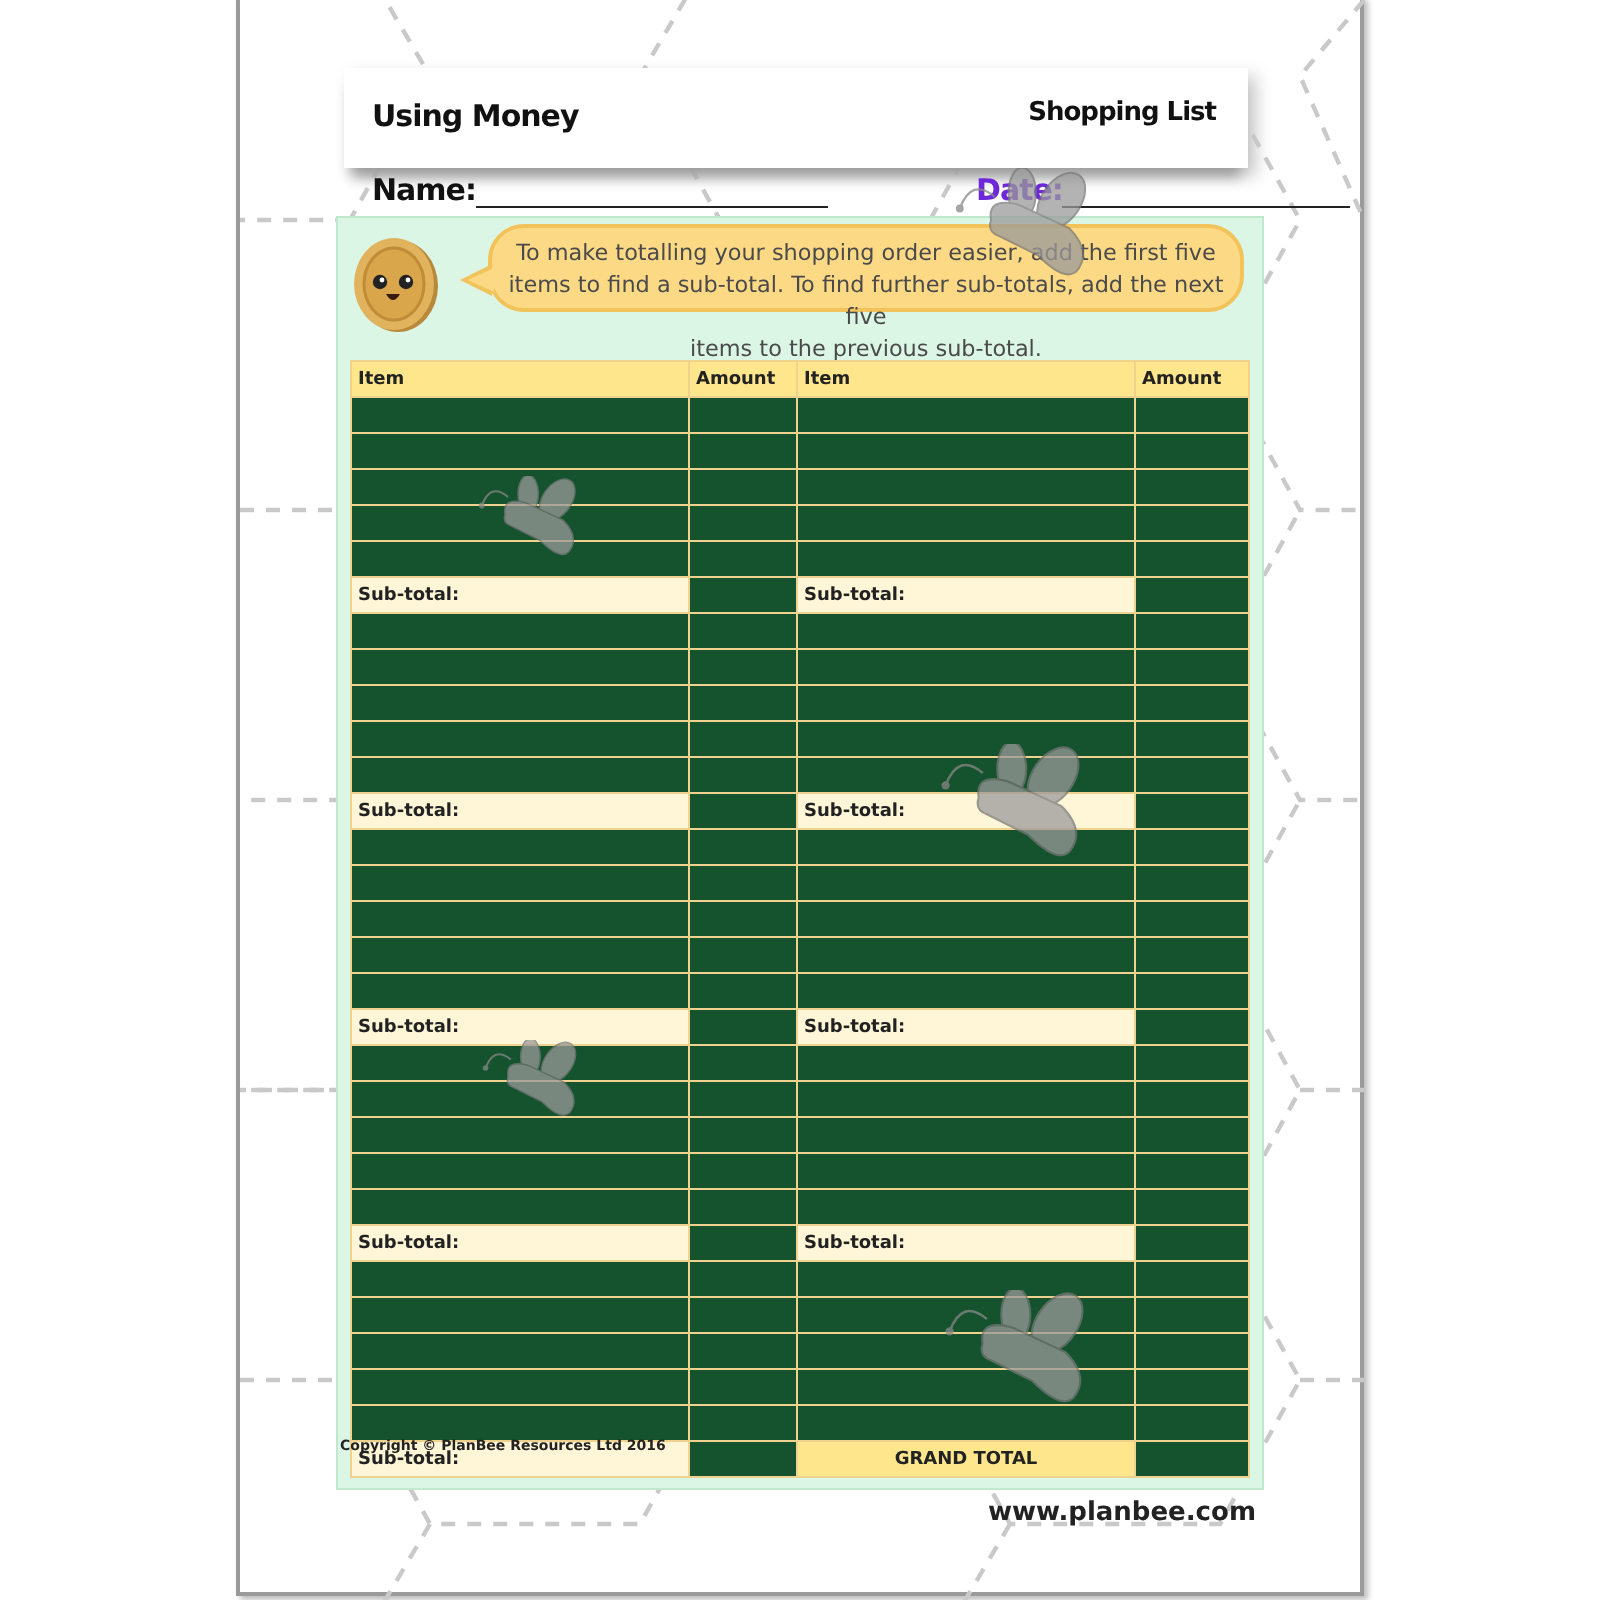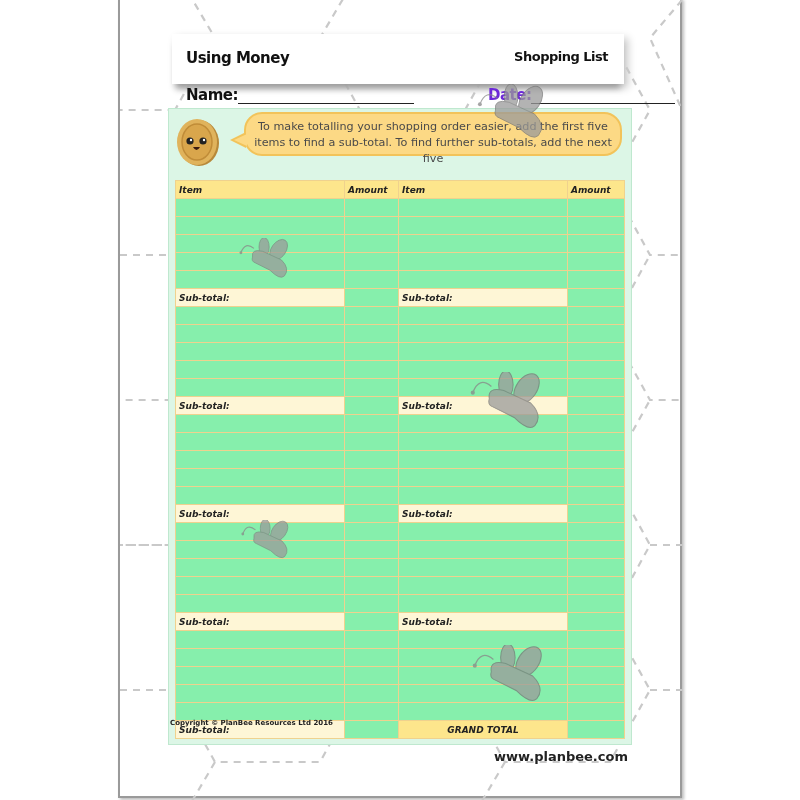--- a/index.html
+++ b/index.html
@@ -11,21 +11,21 @@
   .header-subtitle { position:absolute; right:16px; top:15px; font-family:"DejaVu Sans", sans-serif; font-weight:bold; font-size:13px; color:#111; letter-spacing:-0.5px; }
   .nameline { position:absolute; left:174px; top:86px; font-weight:bold; font-size:15px; color:#111; letter-spacing:-0.5px;margin-left:12px; }
   .nameline .rule { display:inline-block; width:176px; border-bottom:1.5px solid #222; height:14px; vertical-align:bottom; }
   .dateline { position:absolute; left:451px; top:86px; font-weight:bold; font-size:15px; color:#6d28d9; letter-spacing:-0.5px;margin-left:37px; }
   .dateline .rule { display:inline-block; width:144px; border-bottom:1.5px solid #222; height:14px; vertical-align:bottom; }
   .panel { position:absolute; left:168px; top:108px; width:464px; height:637px; background:#dcf6e6; border:1px solid #bfe8cf; box-sizing:border-box; }
   .coin { position:absolute; left:174px; top:117px; width:46px; height:50px; }
   .bubble { position:absolute; left:244px; top:112px; width:378px; height:44px; background:#fcd985; border:2px solid #f2c35a; border-radius:18px; box-sizing:border-box; text-align:center; font-size:11.2px; line-height:16px; color:#4a4a4a; padding-top:5px; }
   .bubble-tail { position:absolute; left:230px; top:132px; width:0; height:0; border-top:8px solid transparent; border-bottom:8px solid transparent; border-right:16px solid #f2c35a; }
   .bubble-tail-inner { position:absolute; left:234px; top:134px; width:0; height:0; border-top:6px solid transparent; border-bottom:6px solid transparent; border-right:13px solid #fcd985; }
-  table.sheet { position:absolute; left:175px; top:180px; width:449px; border-collapse:collapse; table-layout:fixed; background:#86efac;font-style:italic; }
+  table.sheet { position:absolute; left:175px; top:180px; width:449px; border-collapse:collapse; table-layout:fixed; background:#14532d; }
   table.sheet td, table.sheet th { border:1px solid #efd28e; height:17px; padding:0 3px; font-size:9px; font-weight:bold; color:#222; text-align:left; overflow:hidden; white-space:nowrap; }
   table.sheet th { background:#fde68c; height:17px; }
   table.sheet td.sub { background:#fef6d6; }
   table.sheet td.grand { background:#fde68c;text-align:center; }
   .footer-left { position:absolute; left:170px; top:719px; font-size:7px; font-weight:bold; color:#222; }
   .footer-right { position:absolute; right:172px; top:749px; font-size:13px; font-weight:bold; color:#222; }
   .bee { position:absolute; pointer-events:none; }
 </style>
 </head>
 <body>
@@ -87,20 +87,21 @@
   <circle cx="29" cy="24" r="3.6" fill="#222"></circle>
   <circle cx="17" cy="23" r="1.2" fill="#fff"></circle>
   <circle cx="30" cy="23" r="1.2" fill="#fff"></circle>
   <path d="M19 30 Q22.5 36 26 30 Z" fill="#3a1a10"></path>
 </svg>
 
 <div class="bubble-tail"></div>
 <div class="bubble">
   <div>To make totalling your shopping order easier, add the first five</div>
   <div>items to find a sub-total. To find further sub-totals, add the next five</div>
+  <div>items to the previous sub-total.</div>
 </div>
 <div class="bubble-tail-inner"></div>
 
 <table class="sheet">
   <colgroup>
     <col style="width:169px">
       <col style="width:54px">
       <col style="width:169px">
       <col style="width:57px">
   </colgroup>

